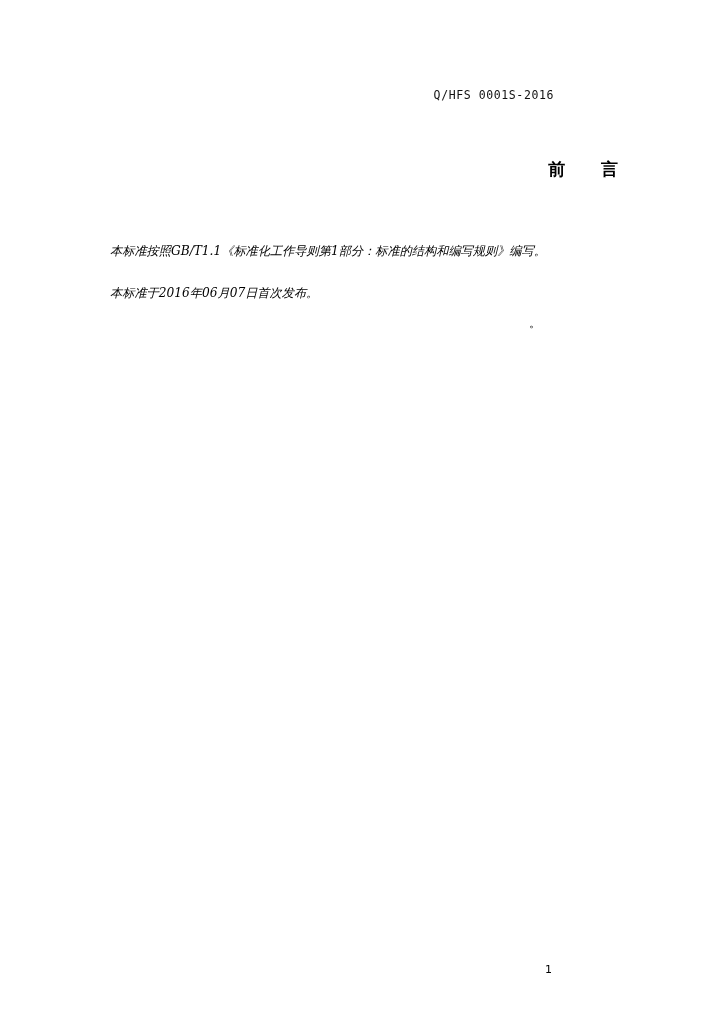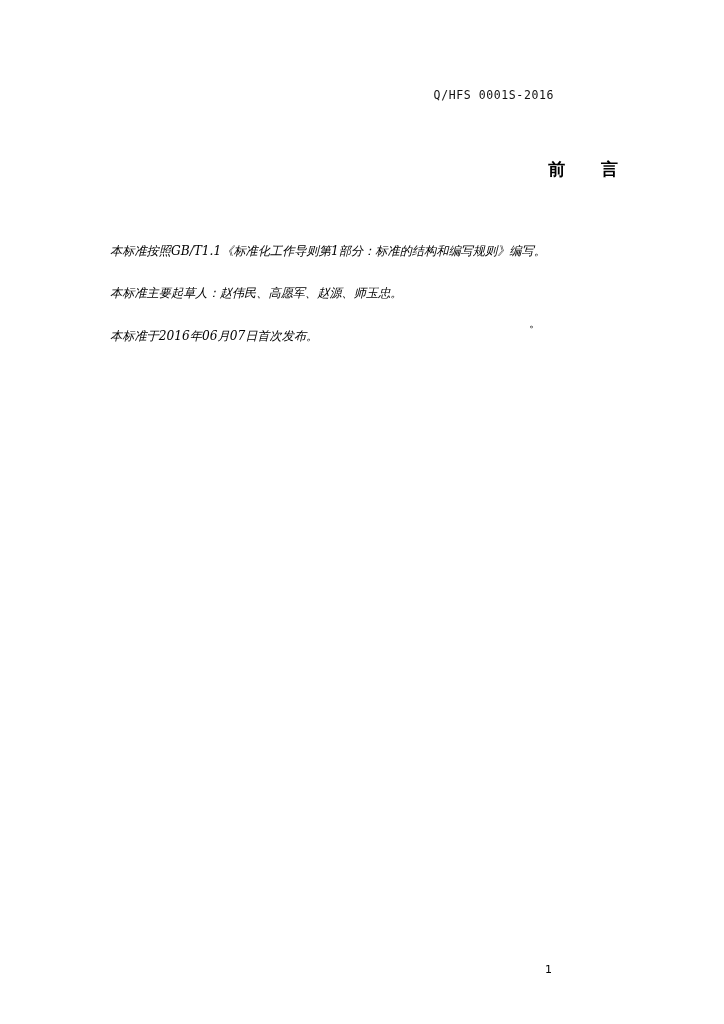--- a/index.html
+++ b/index.html
@@ -85,21 +85,20 @@
   <div class="header-code">Q/HFS 0001S-2016</div>
 
   <div class="doc-title">
     <span>前</span>
     <span class="gap"></span>
     <span>言</span>
   </div>
 
   <div class="body-block">
     <p class="para">本标准按照GB/T1.1《标准化工作导则第1部分：标准的结构和编写规则》编写。</p>
-    <p class="para">本标准主要起草人：赵伟民、高愿军、赵源、师玉忠。</p>
     <p class="para">本标准于2016年06月07日首次发布。</p>
   </div>
 
   <div class="stray-mark">。</div>
 
   <div class="page-number">1</div>
 
 </div>
 
 </body></html>

